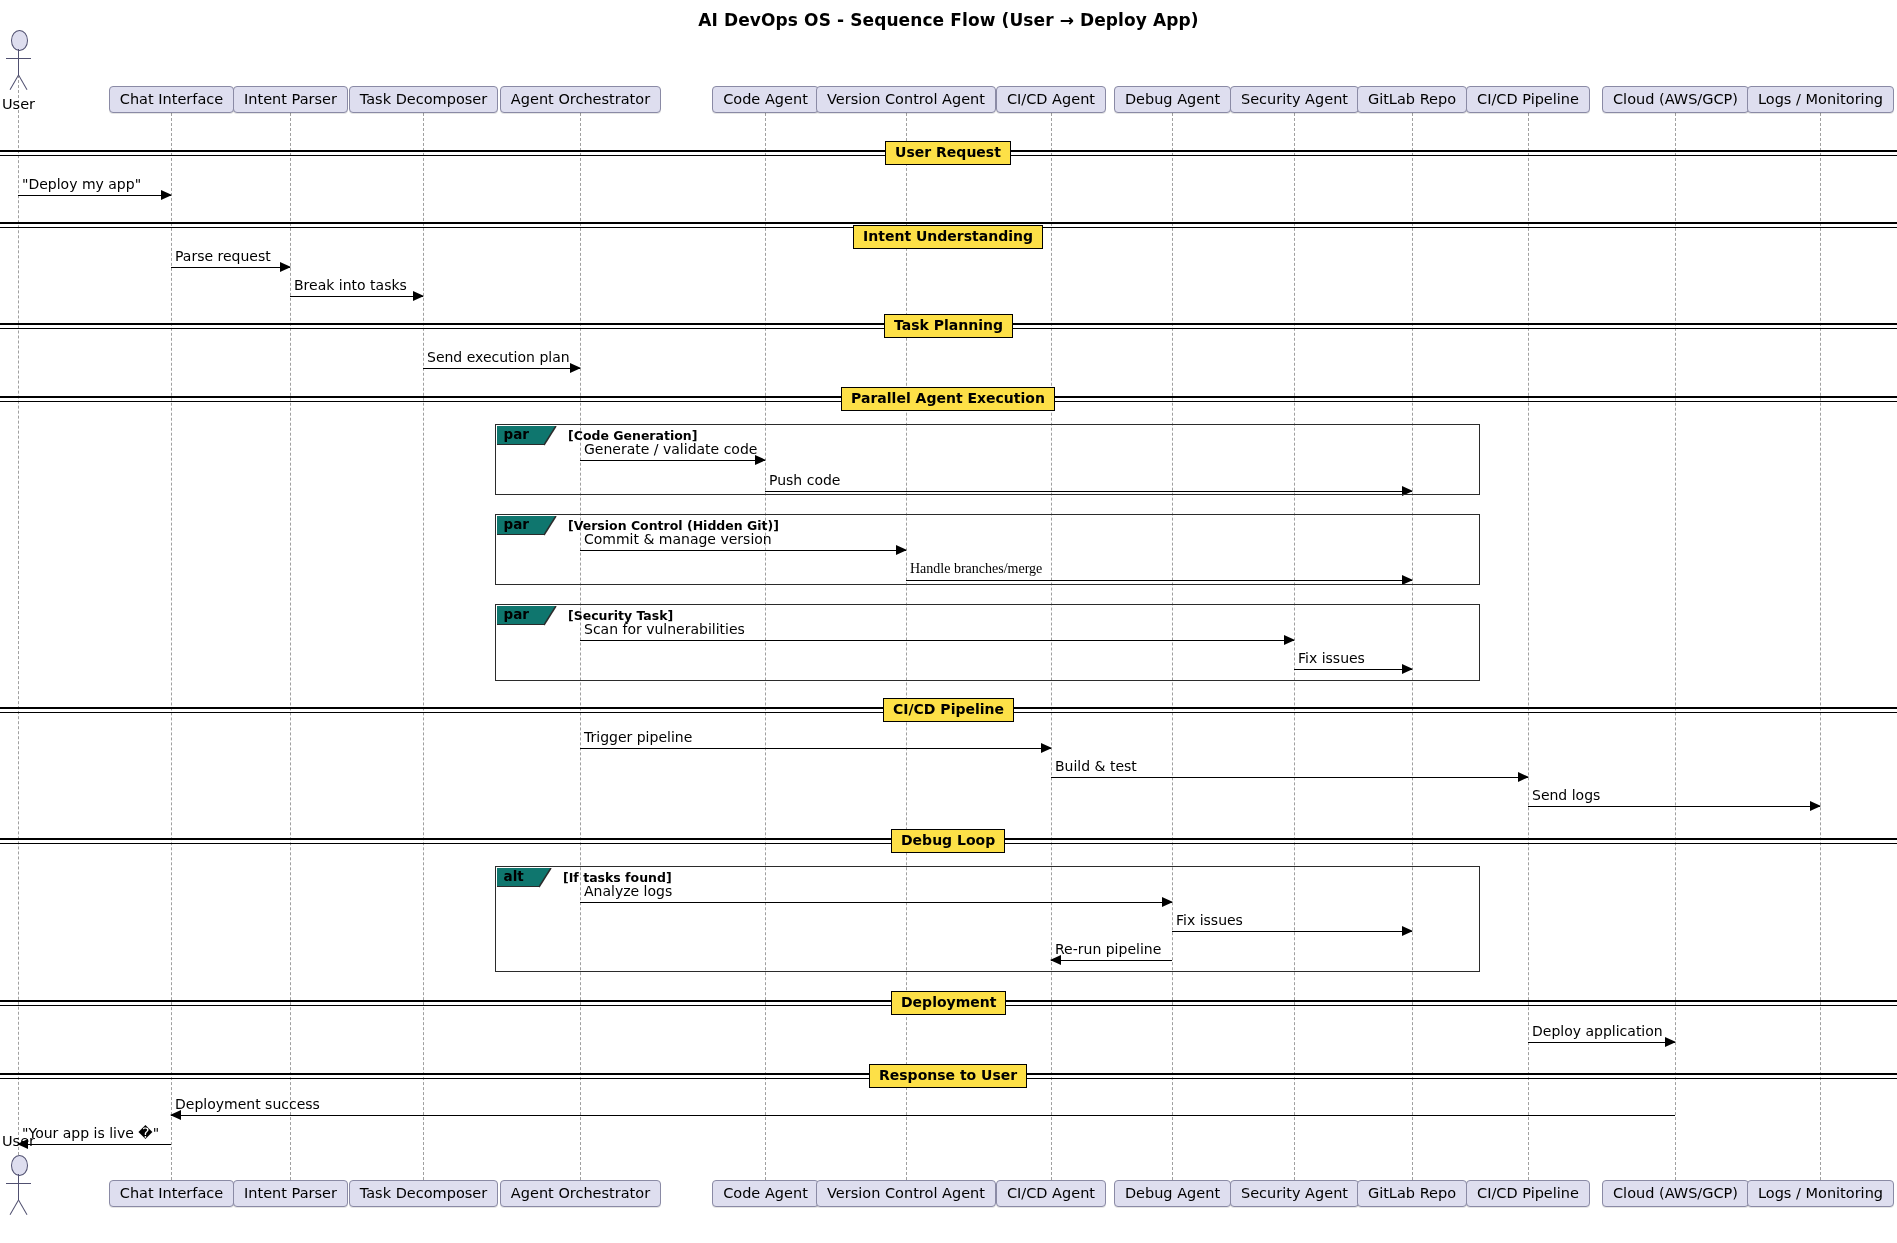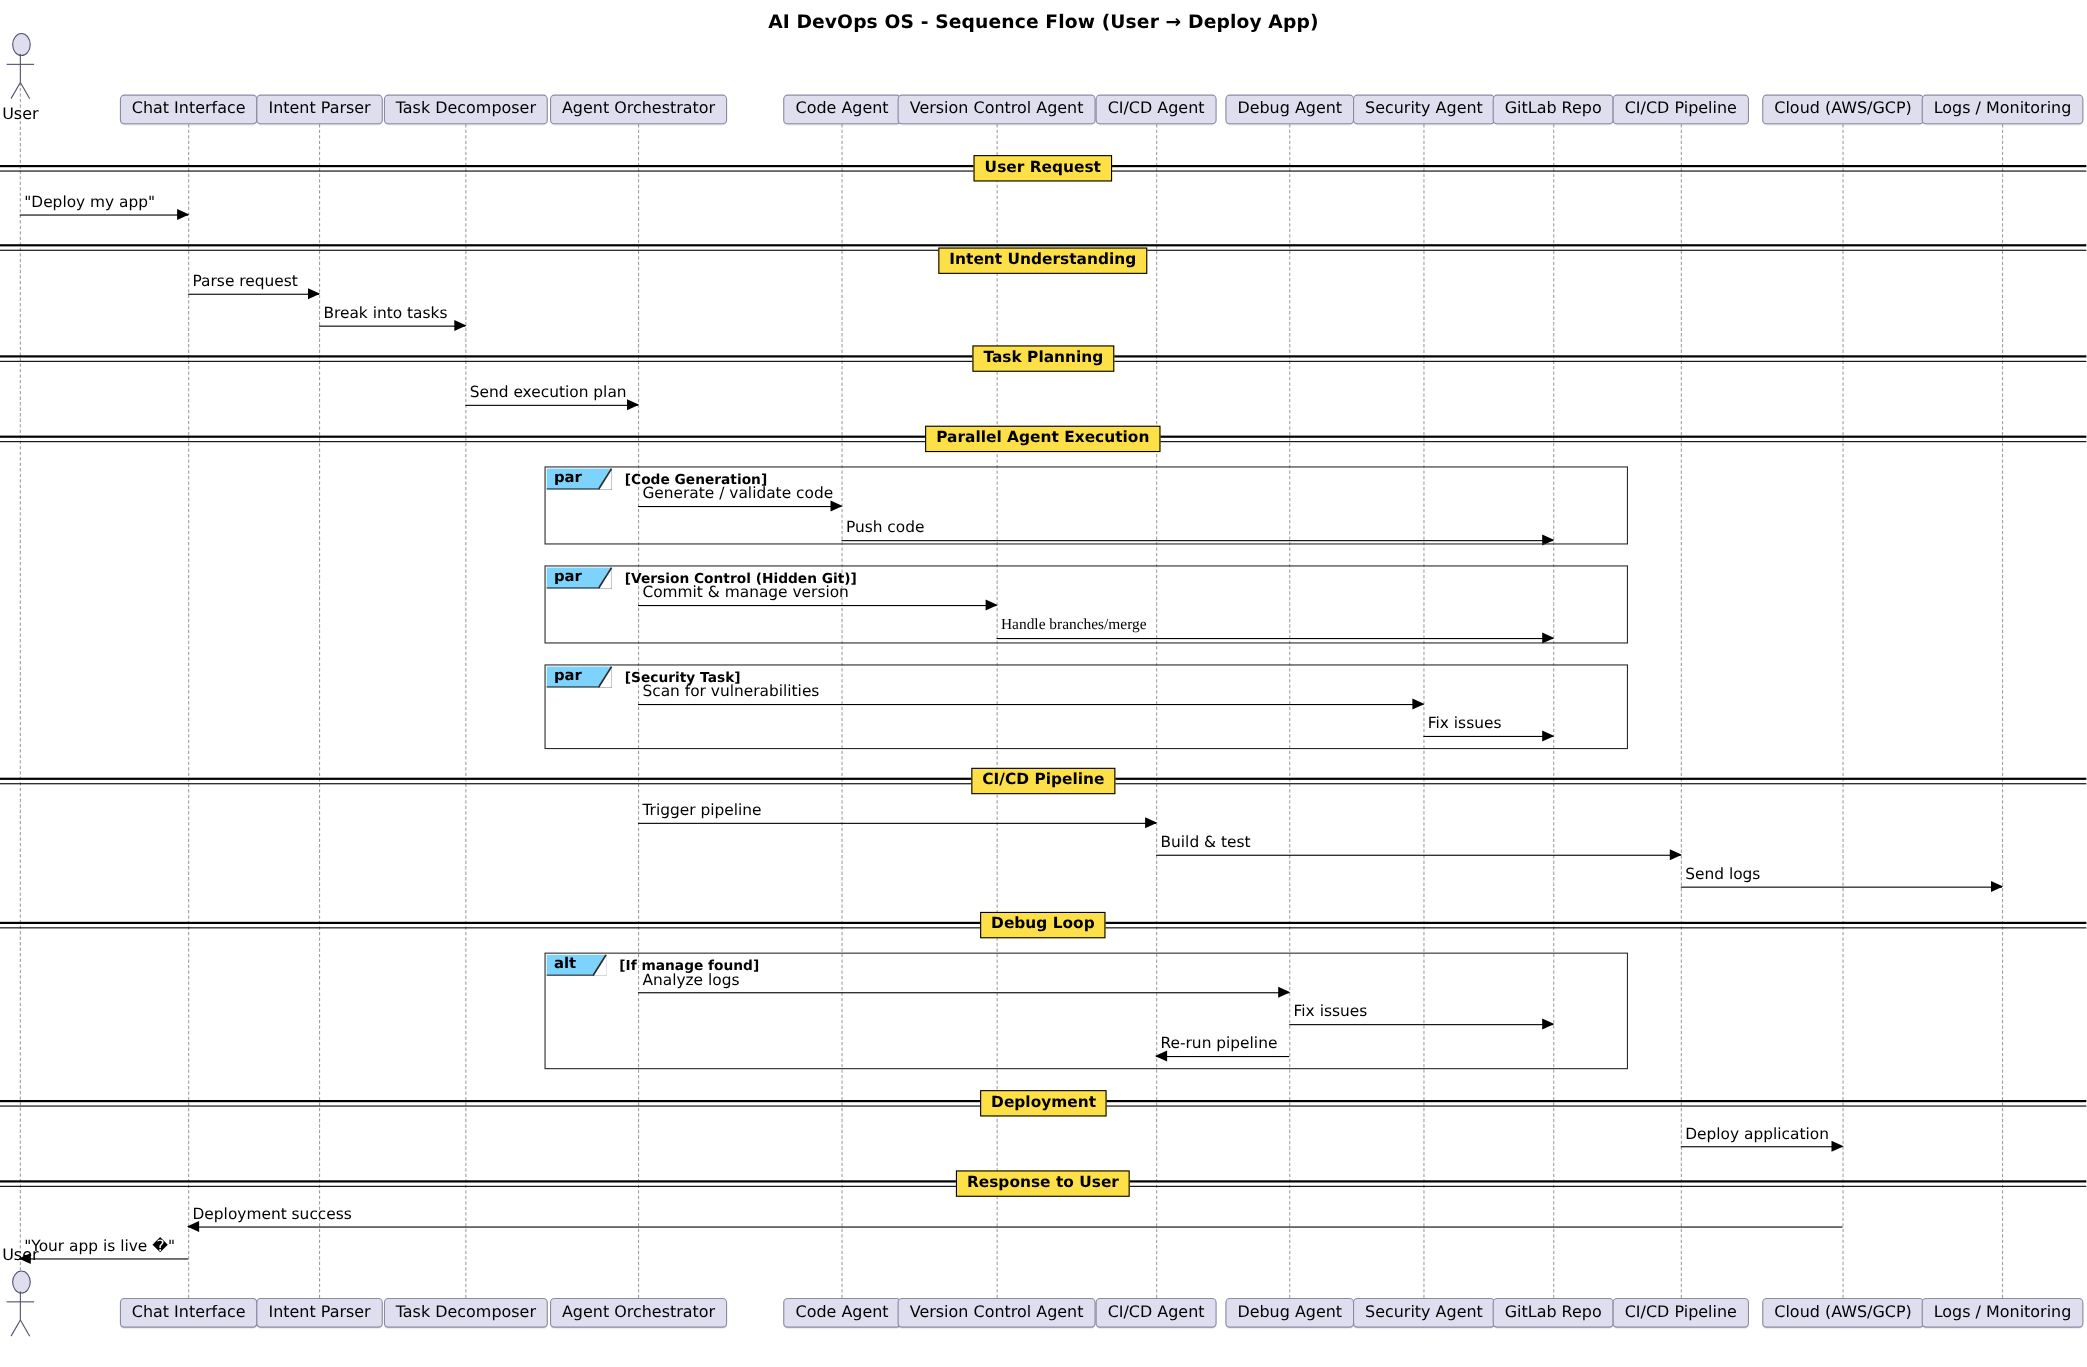--- a/index.html
+++ b/index.html
@@ -140,21 +140,21 @@
     box-sizing: border-box;
     border: 1.6px solid #2b2b2b;
     background: transparent;
     z-index: 2;
   }
   .fragment-tab {
     position: absolute;
     box-sizing: border-box;
     height: 19px;
     line-height: 17px;
-    background: #7dd3fc;
+    background: #0f766e;
     border-right: 1.5px solid #2b2b2b;
     border-bottom: 1.5px solid #2b2b2b;
     font-size: 13.5px;
     font-weight: bold;
     padding: 0 6px 0 7px;
     z-index: 3;
     white-space: nowrap;
   }
   .fragment-tab::after {
     content: "";
@@ -325,21 +325,21 @@
         <polygon points="0,19 12,0 12,19" fill="#ffffff" stroke="none"></polygon>
         <line x1="0" y1="19" x2="12" y2="0" stroke="#2b2b2b" stroke-width="1.5"></line>
       </svg>
       <div class="fragment-cond" style="left: 568px; top: 608px;">[Security Task]</div>
       <div class="fragment" style="left: 495px; top: 866px; width: 985px; height: 106px;"></div>
       <div class="fragment-tab" style="left: 496.6px; top: 867.6px; width: 54px;">alt</div>
       <svg width="14" height="21" style="position: absolute; left: 538.6px; top: 867.6px; z-index: 4;">
         <polygon points="0,19 12,0 12,19" fill="#ffffff" stroke="none"></polygon>
         <line x1="0" y1="19" x2="12" y2="0" stroke="#2b2b2b" stroke-width="1.5"></line>
       </svg>
-      <div class="fragment-cond" style="left: 563px; top: 870px;">[If manage found]</div>
+      <div class="fragment-cond" style="left: 563px; top: 870px;">[If tasks found]</div>
     </div>
   <div id="messages">
       <div class="msg" style="left: 18px; top: 195px; width: 153px;">
         <div class="line"></div>
         <div class="head-r"></div>
         <div class="msg-label left">"Deploy my app"</div>
       </div>
       <div class="msg" style="left: 171px; top: 267px; width: 119px;">
         <div class="line"></div>
         <div class="head-r"></div>

